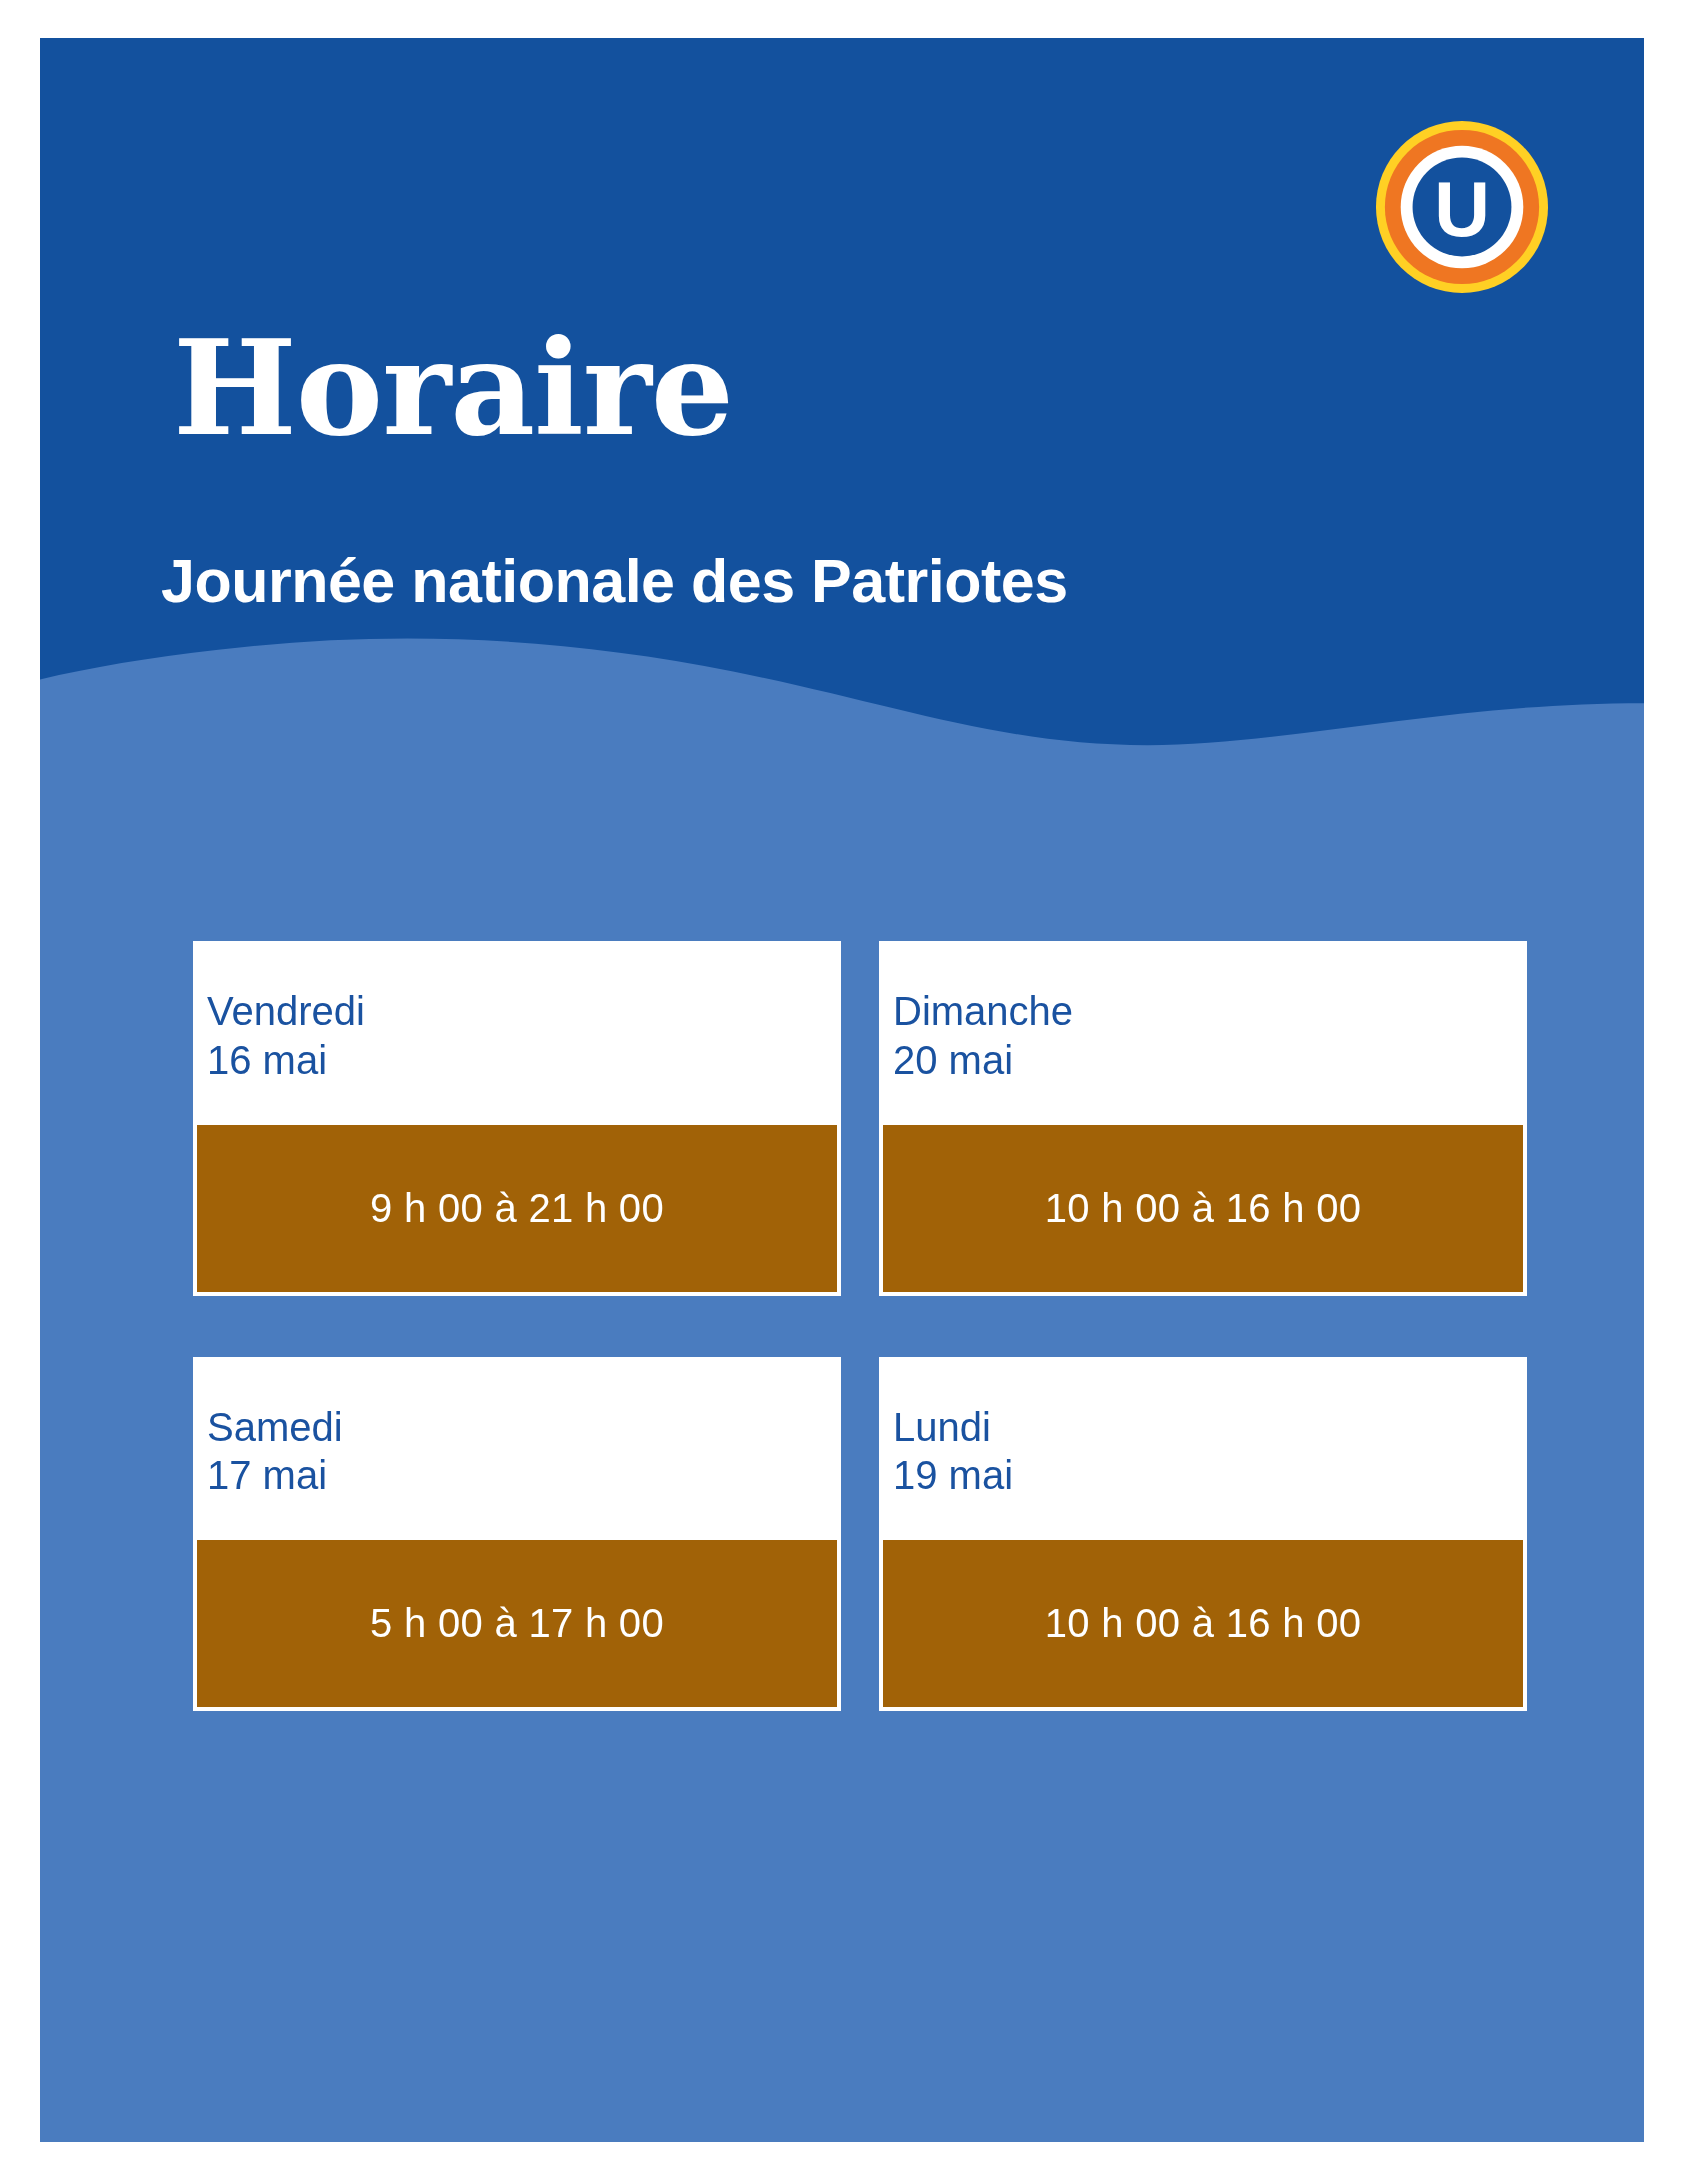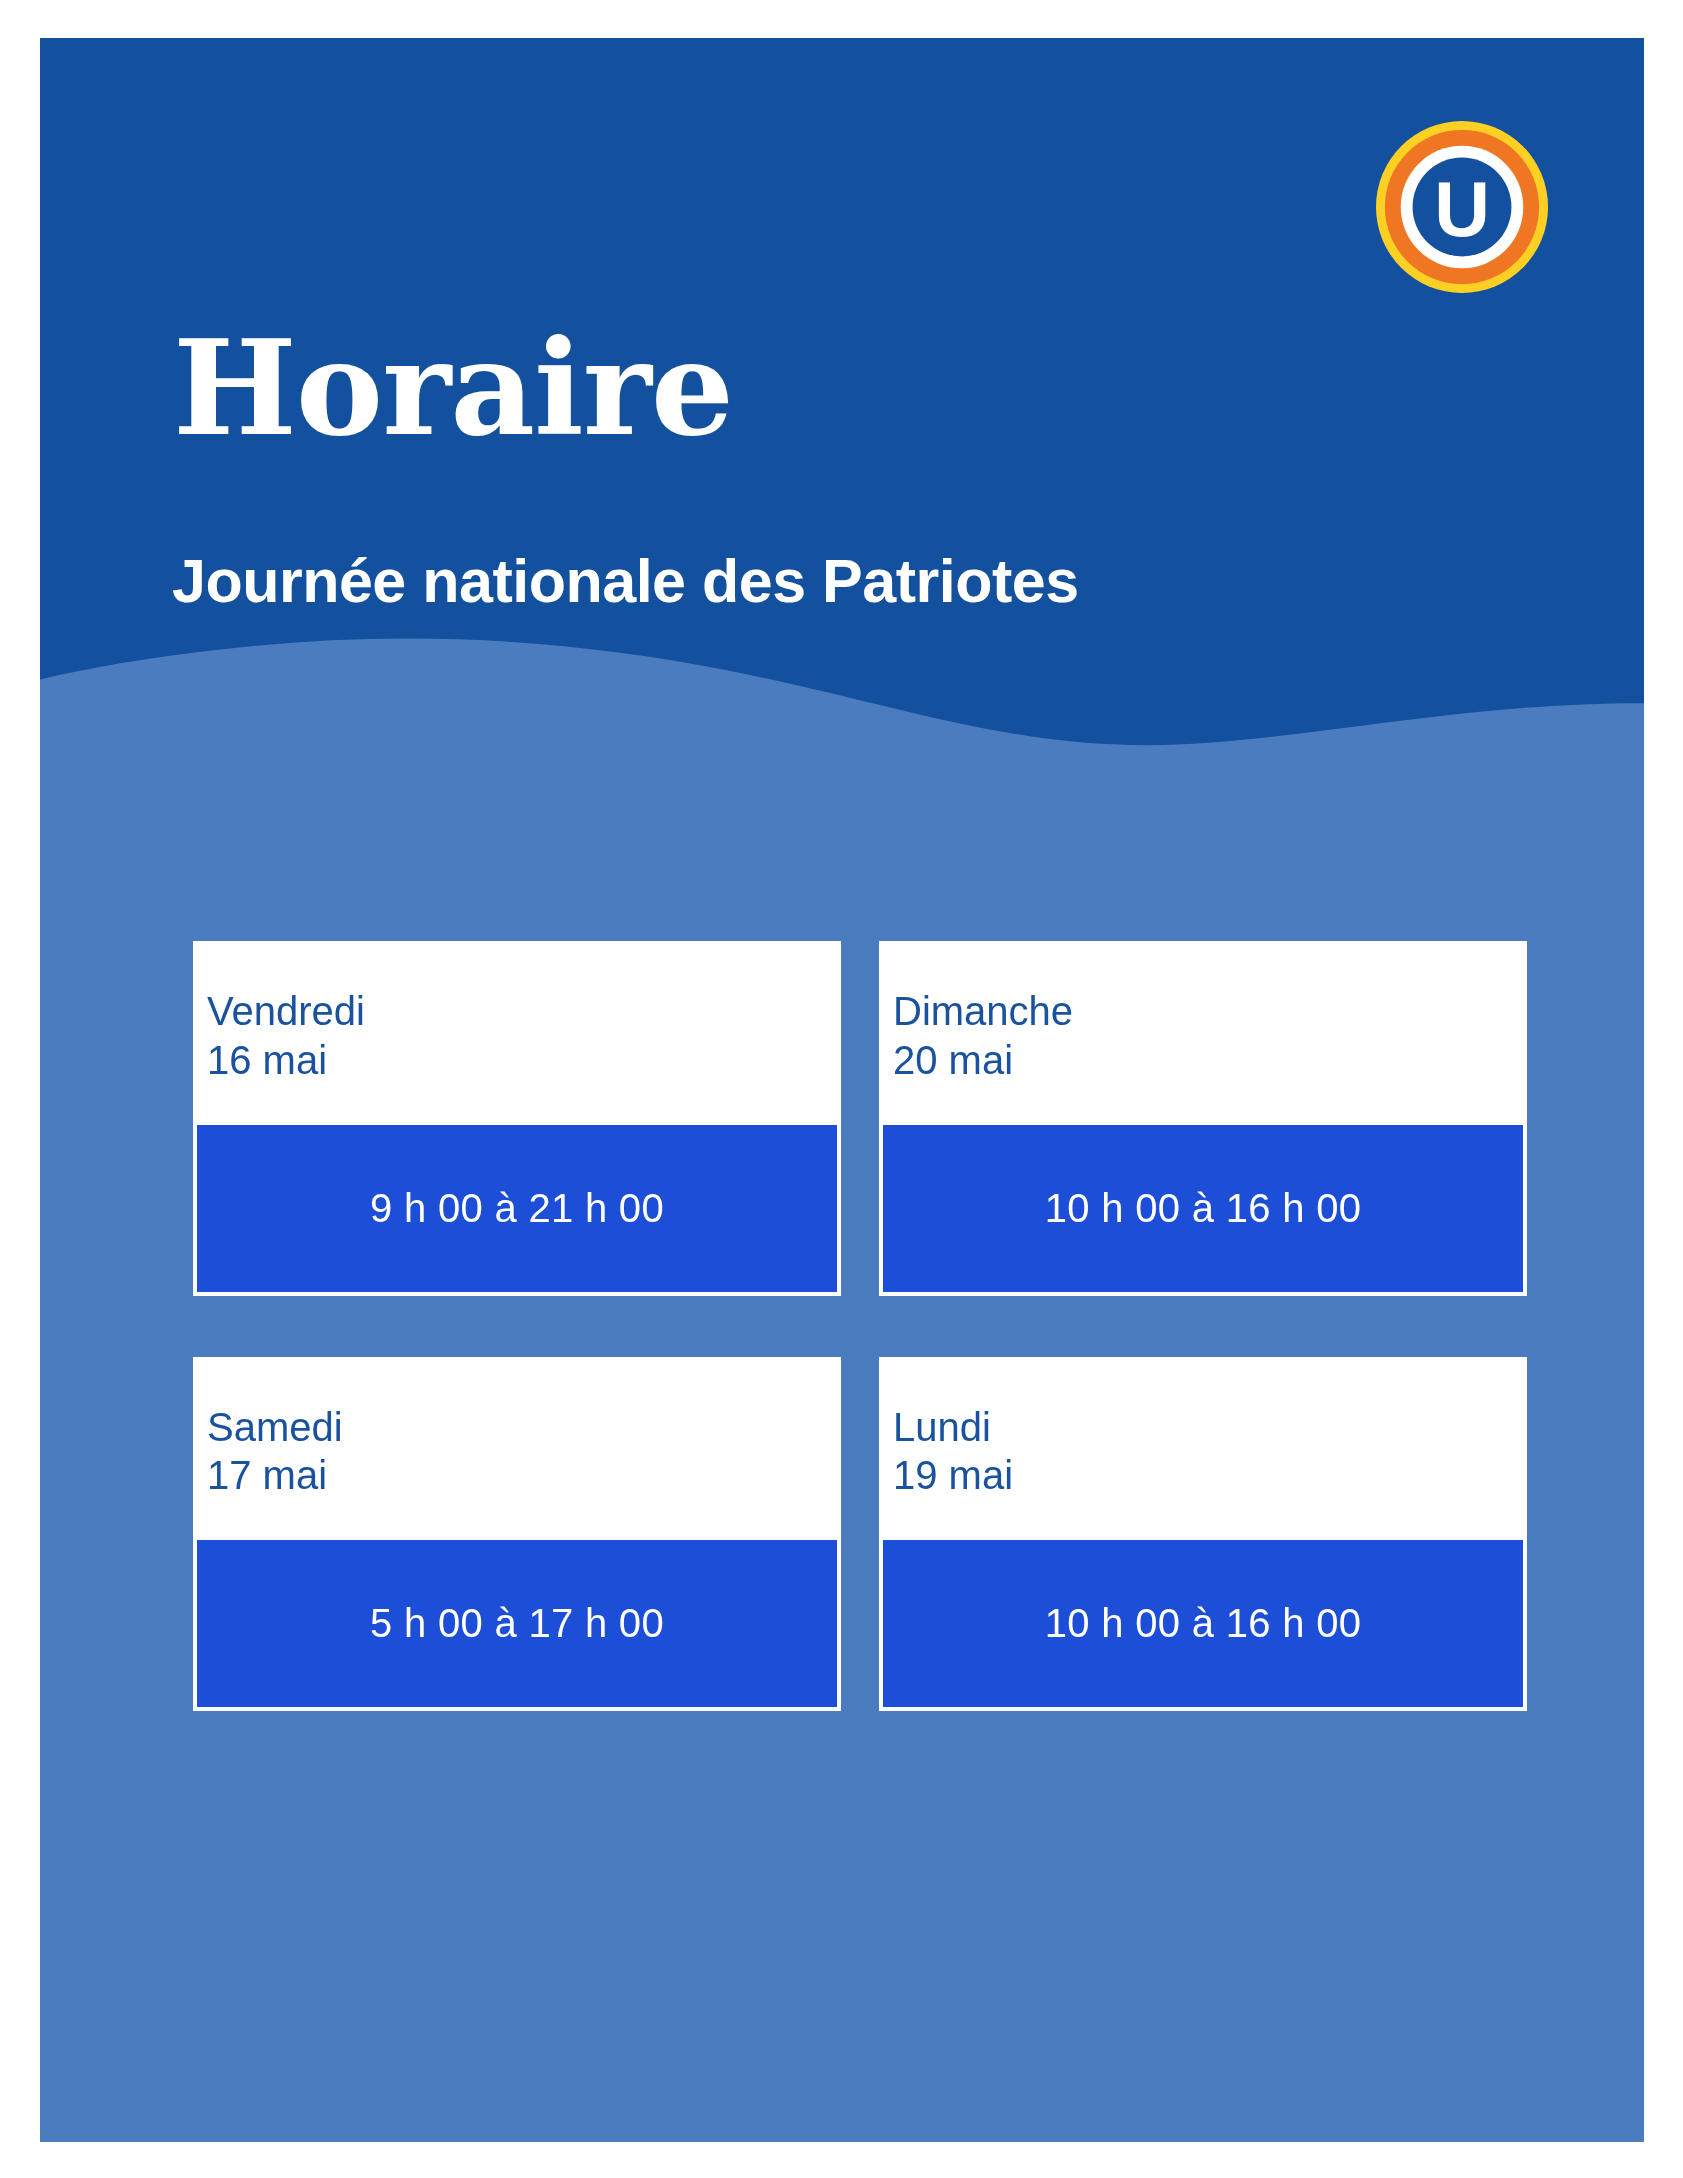--- a/index.html
+++ b/index.html
@@ -56,21 +56,21 @@
     font-family: "DejaVu Serif", "Liberation Serif", serif;
     font-weight: 700;
     font-size: 131px;
     line-height: 1;
     color: #ffffff;
     letter-spacing: -1px;
     margin: 16px;
   }
   .subtitle {
     position: absolute;
-    left: 132px;
+    left: 121px;
     top: 513px;
     font-family: "Liberation Sans", sans-serif;
     font-weight: 700;
     font-size: 61px;
     line-height: 1;
     color: #ffffff;
     margin: 0;
     letter-spacing: -0.5px;
   }
 
@@ -95,21 +95,21 @@
     background: #ffffff;
     color: #1a52a0;
     padding: 42px 10px 36px 10px;
     font-size: 40px;
     line-height: 1.22;
     font-weight: 400;
   }
   .card-day .dayname { display: block; }
   .card-day .daydate { display: block; }
   .card-hours {
-    background: #1d4ed8;
+    background: #a16207;
     color: #ffffff;
     text-align: center;
     font-size: 40px;
     padding: 61px 10px 61px 10px;
     border-top: 4px solid #ffffff;
     font-weight: 400;
     letter-spacing: 0.3px;
   }
 </style>
 </head>

